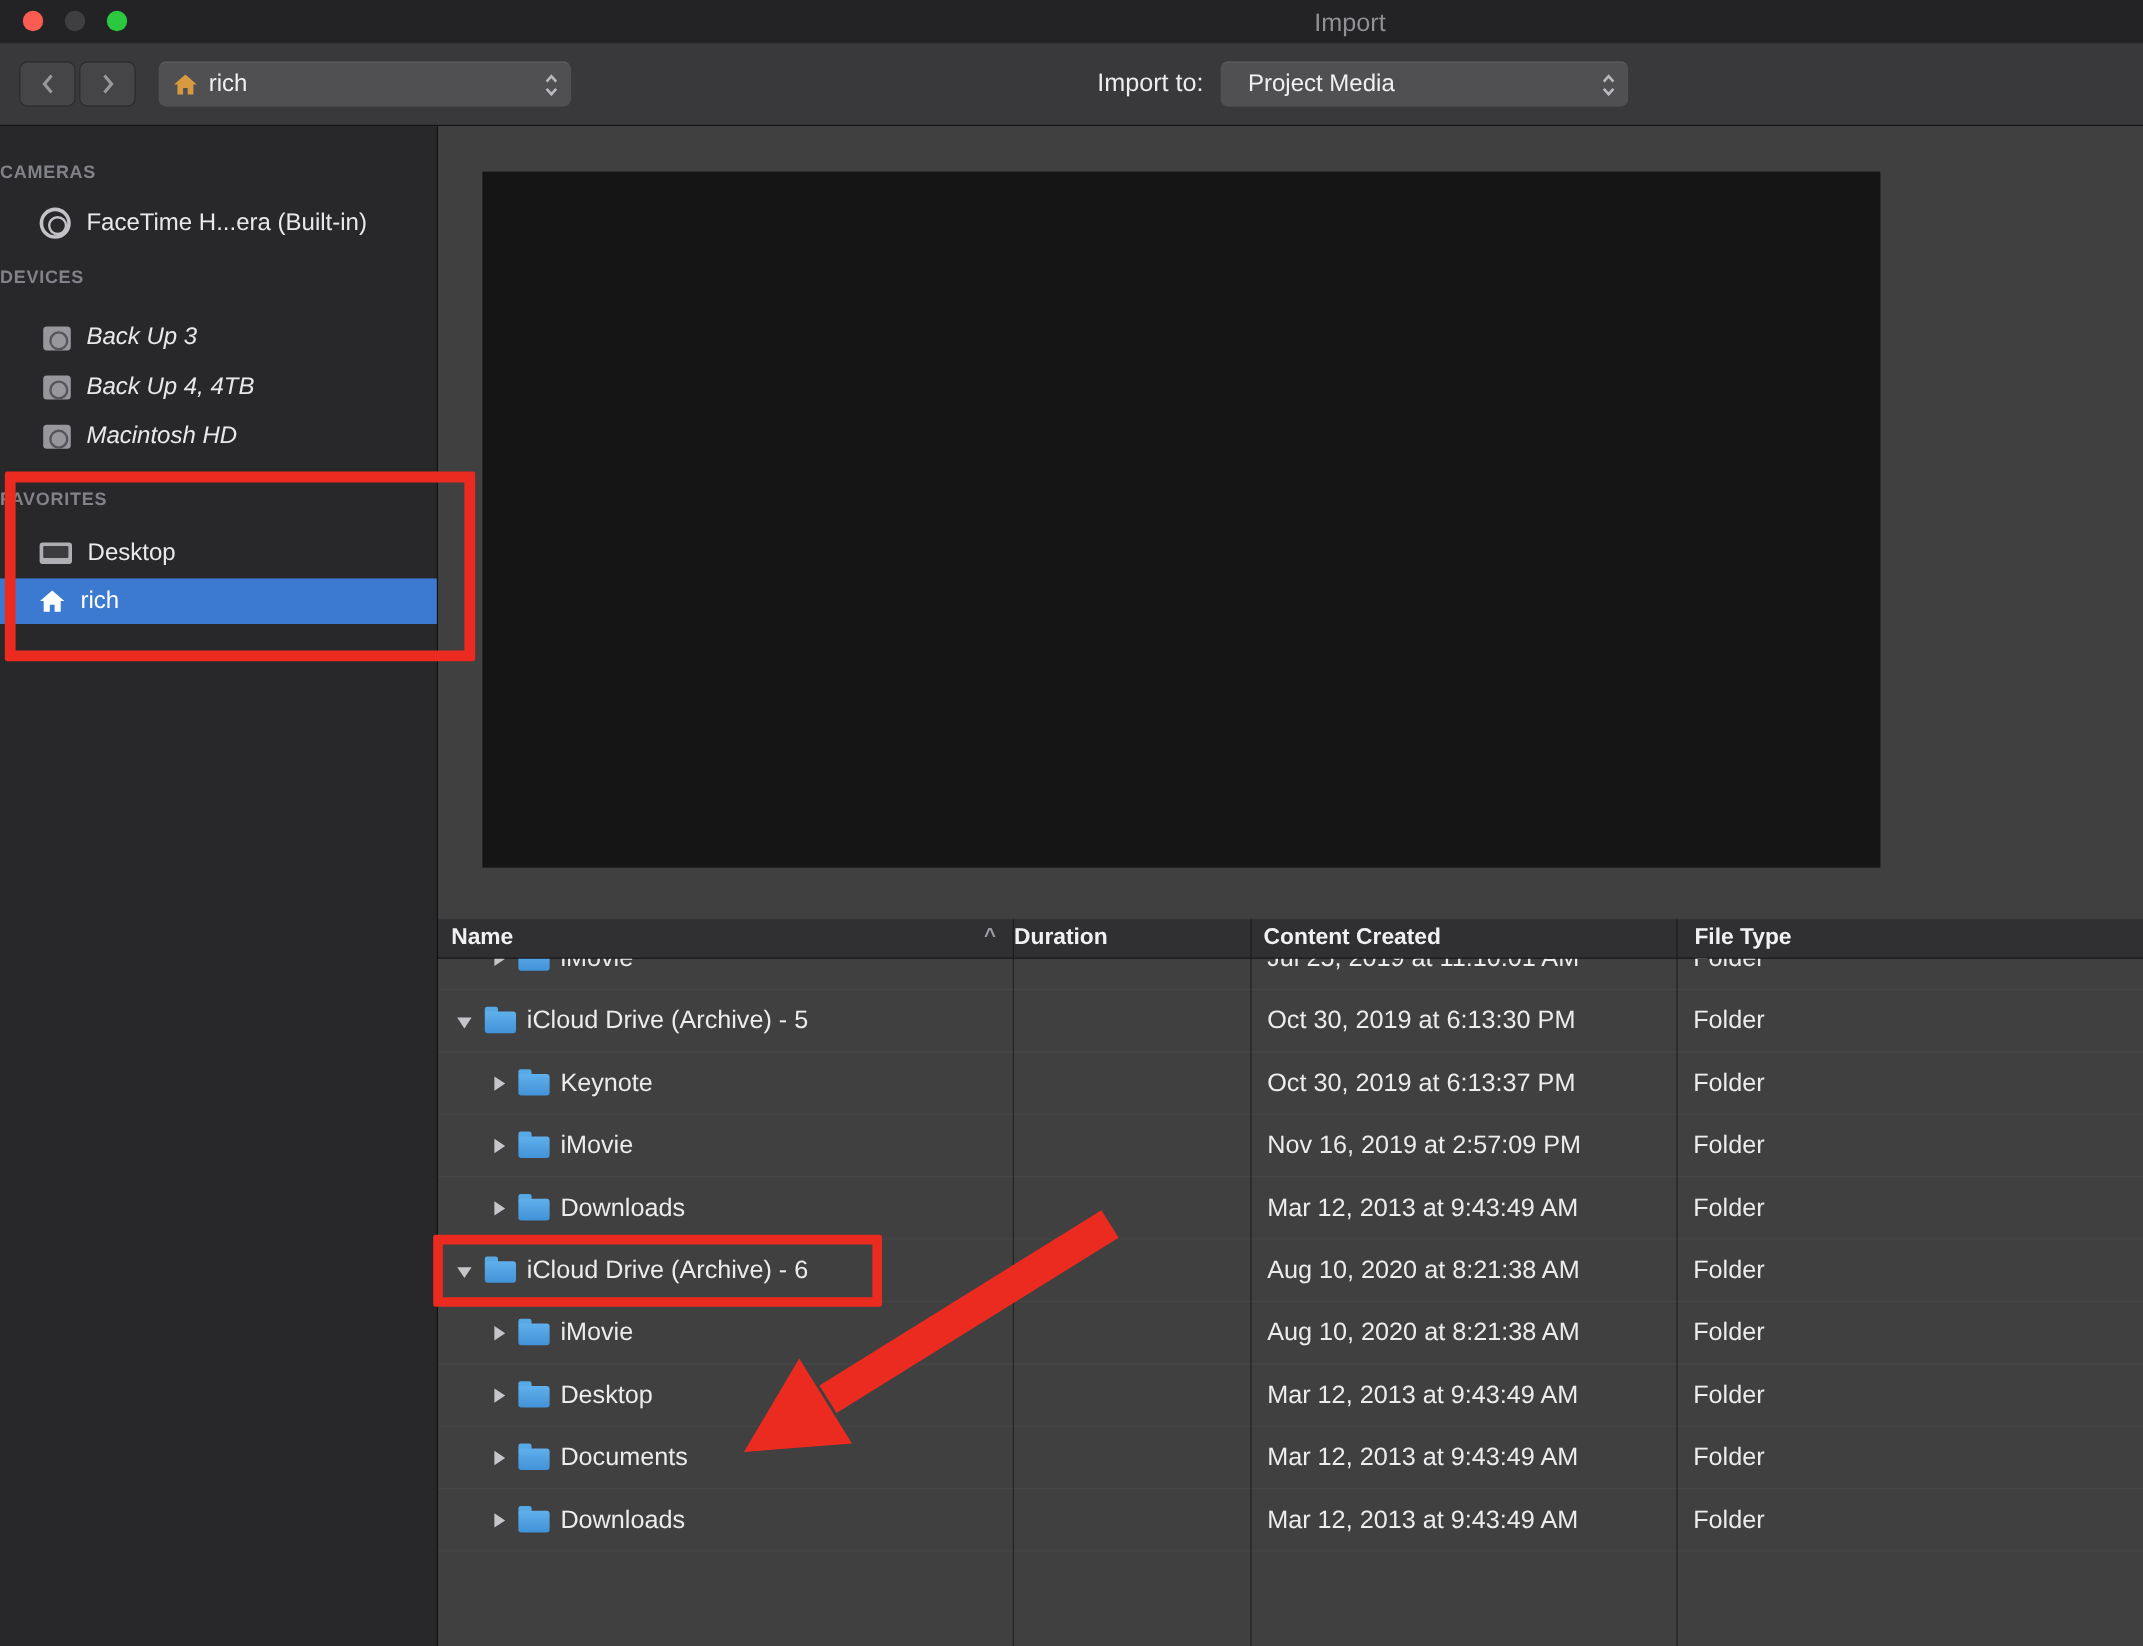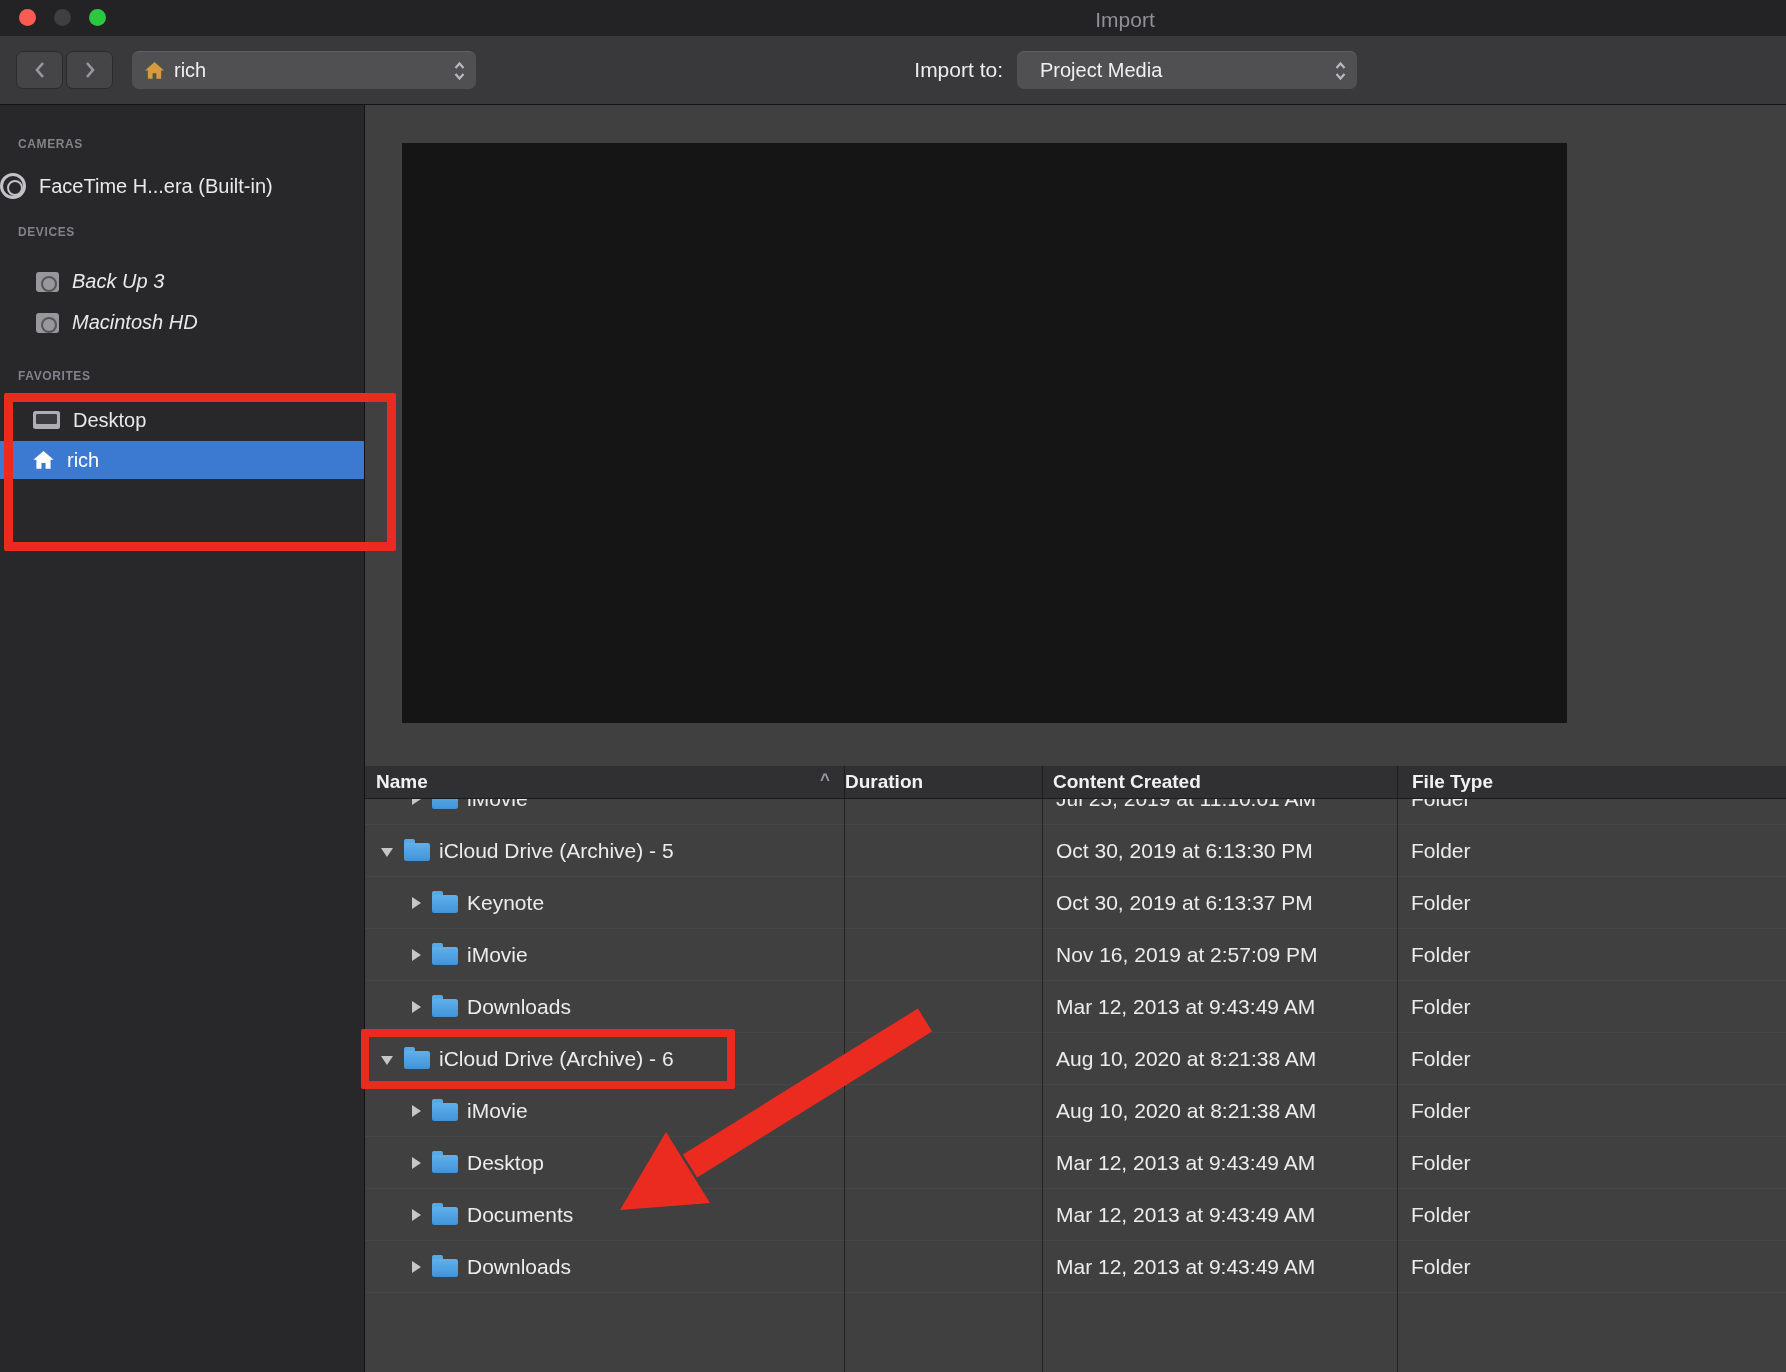--- a/index.html
+++ b/index.html
@@ -36,27 +36,27 @@
   .import-group { position:absolute; left:893px; top:15px; display:flex; align-items:center; }
   .import-label { color:#ededef; font-size:21px; margin-right:14px; width:110px; text-align:right; }
   .import-dropdown { position:relative; width:340px; }
   .import-dropdown .dd-text { margin-left:23px; }
 
   
   .body { display:flex; height:1267px; }
 
   
   .sidebar { width:365px; flex:0 0 365px; background:#28282a; border-right:1px solid #121214; }
-  .section-header { color:#828289; font-size:12px; font-weight:bold; letter-spacing:.6px;
-                    padding-left:18px; height:22px; line-height:22px; }
+  .section-header { color:#828289; font-size:15px; font-weight:bold; letter-spacing:.6px;
+                    height:22px; line-height:22px; }
   .sh-cameras { margin-top:28px; }
   .sh-devices { margin-top:14px; }
   .sh-favorites { margin-top:22px; }
   .side-item { display:flex; align-items:center; color:#e9e9eb; font-size:20px; }
-  .si-camera { margin-top:10px; height:42px; }
+  .si-camera { margin-top:10px; height:42px; padding-left:33px; }
   .si-device { height:41px; padding-left:36px;font-style:italic; }
   .si-device:first-of-type { margin-top:0; }
   .devices-block { margin-top:18px; }
   .si-desktop { margin-top:12px; height:42px; padding-left:33px; }
   .si-rich { height:38px; padding-left:33px; background:#3b7ad0; color:#ffffff; }
   .side-label { margin-left:13px; white-space:nowrap; }
 
   
   .icon { display:inline-flex; align-items:center; justify-content:center; }
   .cam-icon { width:26px; height:26px; border:3px solid #c2c2c7; border-radius:50%; position:relative; }
@@ -185,20 +185,24 @@
       </div>
 
       <div class="section-header sh-devices">DEVICES</div>
       <div class="devices-block">
         <div class="side-item si-device">
           <span class="icon drive-icon"></span>
           <span class="side-label">Back Up 3</span>
         </div>
         <div class="side-item si-device">
           <span class="icon drive-icon"></span>
+          <span class="side-label">Back Up 4, 4TB</span>
+        </div>
+        <div class="side-item si-device">
+          <span class="icon drive-icon"></span>
           <span class="side-label">Macintosh HD</span>
         </div>
       </div>
 
       <div class="section-header sh-favorites">FAVORITES</div>
       <div class="side-item si-desktop">
         <span class="icon desktop-icon"></span>
         <span class="side-label">Desktop</span>
       </div>
       <div class="side-item si-rich">

